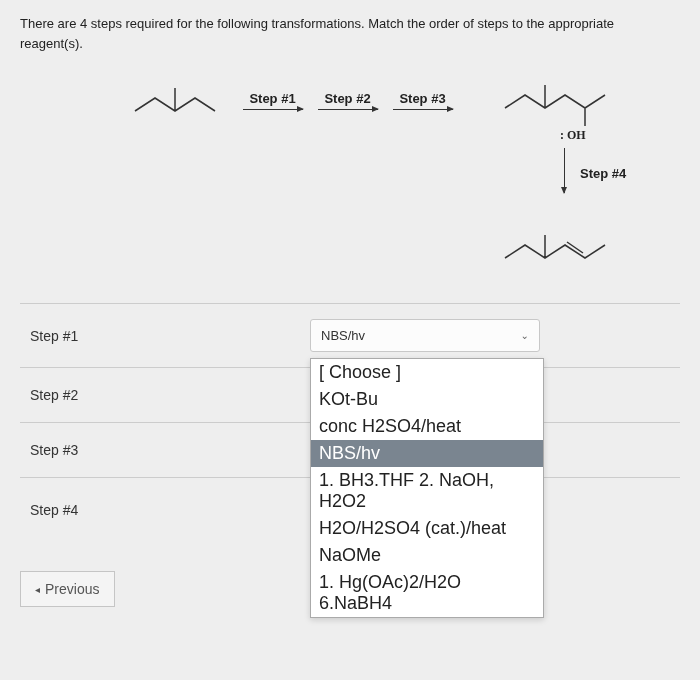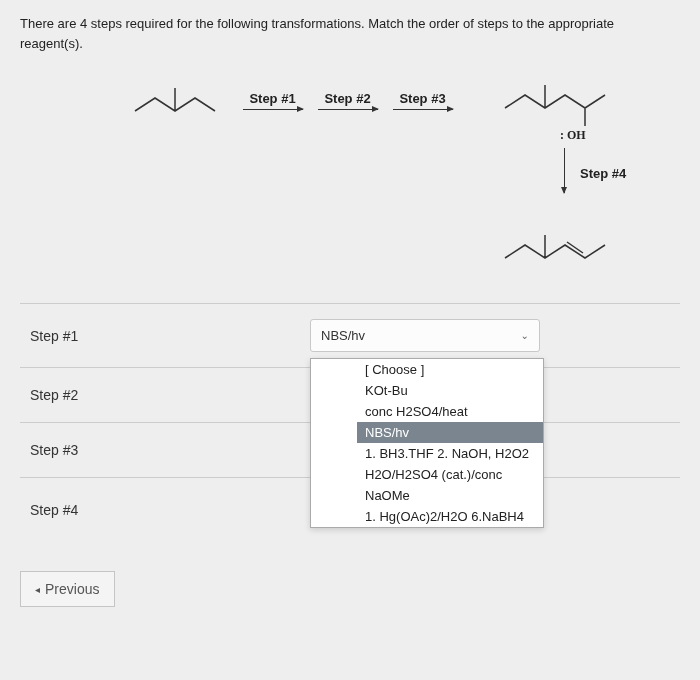--- a/index.html
+++ b/index.html
@@ -149,24 +149,23 @@
       left: 290px;
       top: 55px;
       width: 234px;
       background: #fff;
       border: 1px solid #aaa;
       box-shadow: 0 2px 6px rgba(0,0,0,0.15);
       z-index: 10;
     }
     .dropdown-item {
       padding: 3px 8px;
-      font-size: 13px;
+      font-size: 18px;
       color: #222;
       cursor: pointer;
-      margin-left: 46px;
     }
     .dropdown-item.highlighted {
       background: #7a8590;
       color: #fff;
     }
     .previous-btn {
       margin-top: 30px;
       padding: 9px 14px;
       background: #f4f4f4;
       border: 1px solid #c5c5c5;
@@ -256,21 +255,21 @@
       <span class="chevron-down">⌄</span>
     </div>
   </div>
 
   <div class="dropdown-open">
     <div class="dropdown-item">[ Choose ]</div>
     <div class="dropdown-item">KOt-Bu</div>
     <div class="dropdown-item">conc H2SO4/heat</div>
     <div class="dropdown-item highlighted">NBS/hv</div>
     <div class="dropdown-item">1. BH3.THF 2. NaOH, H2O2</div>
-    <div class="dropdown-item">H2O/H2SO4 (cat.)/conc</div>
+    <div class="dropdown-item">H2O/H2SO4 (cat.)/heat</div>
     <div class="dropdown-item">NaOMe</div>
     <div class="dropdown-item">1. Hg(OAc)2/H2O 6.NaBH4</div>
   </div>
 
 </div>
 
 <div class="previous-btn">
   <span class="chevron">◂</span>
   <span>Previous</span>
 </div>

